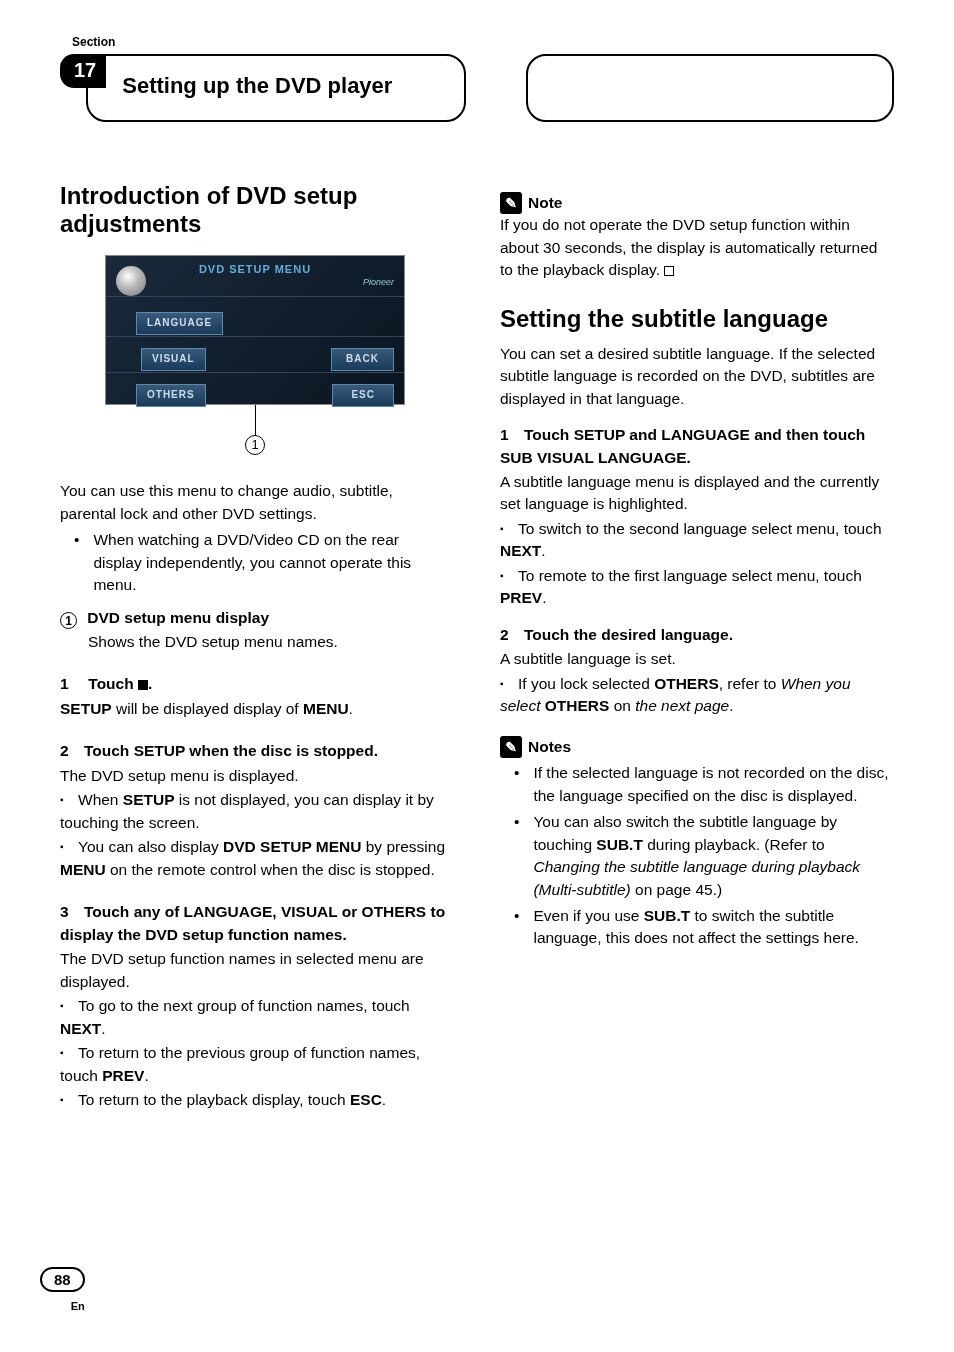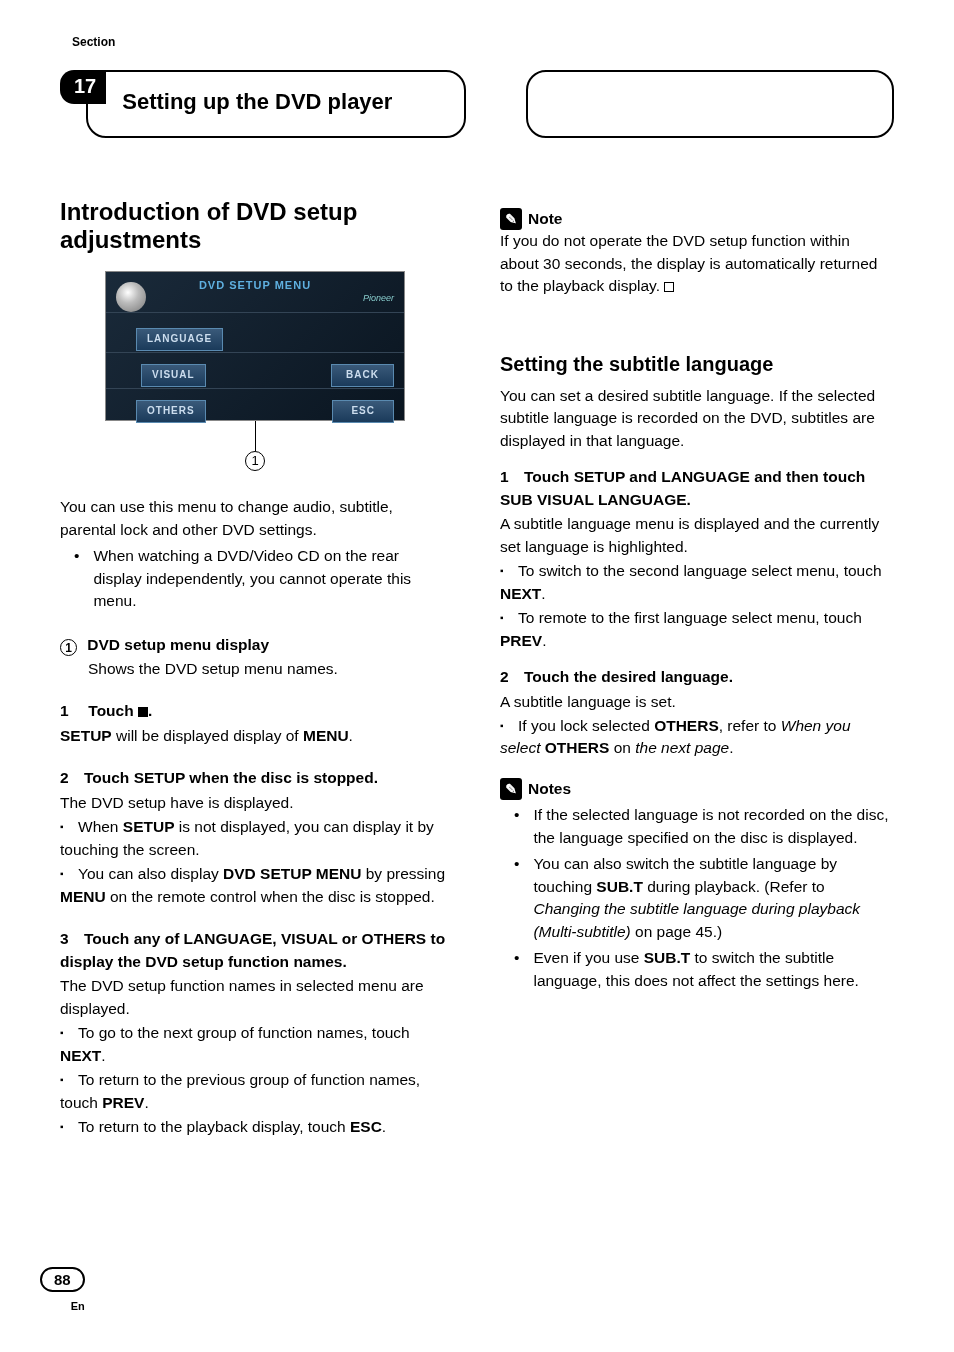--- a/index.html
+++ b/index.html
@@ -6,21 +6,21 @@
   body {
     width: 954px;
     height: 1352px;
     background: #fff;
     font-family: Arial, Helvetica, sans-serif;
     color: #000;
     position: relative;
     padding: 35px 60px 0 60px;
   }
   .section-label { font-size: 12px; font-weight: bold; margin-left: 12px; }
-  .header-row { display: flex; gap: 60px; margin-top: 21px; }
+  .header-row { display: flex; gap: 60px; margin-top: 5px; }
   .chapter-tab {
     position: relative;
     background: #000; color: #fff; font-weight: bold; font-size: 20px;
     padding: 4px 10px 6px 14px; border-radius: 14px 0 0 14px;
     height: 34px; display: flex; align-items: center;
     margin-right: -20px; z-index: 2;
   }
   .title-box {
     border: 2px solid #000; border-radius: 20px;
     padding: 8px 40px 12px 34px; width: 380px; height: 68px;
@@ -85,21 +85,21 @@
   .end-sq { display:inline-block; width:10px; height:10px; border:1px solid #000; vertical-align:-1px;}
   em { font-style: italic; }
   .footer {
     position:absolute; bottom:40px; left:40px; display:flex; align-items:flex-end; gap:8px;flex-direction:column;
   }
   .page-num {
     border:2px solid #000; border-radius:14px; padding:2px 12px;
     font-weight:bold; font-size:15px;
   }
   .lang-code { font-size:11px; font-weight:bold; }
-  h3.subhead { font-size: 20px; font-weight: 800; margin-top: 52px; margin-bottom: 6px;}
+  h3.subhead { font-size: 24px; font-weight: 800; margin-top: 20px; margin-bottom: 6px;}
   .gap-top { margin-top: 14px; }
 </style>
 </head>
 <body>
 
 <div class="section-label">Section</div>
 
 <div class="header-row">
   <div style="display:flex; align-items:flex-start;">
     <div class="chapter-tab">17</div>
@@ -130,38 +130,38 @@
     </div>
     <div class="callout-line"></div>
     <div class="callout-num">1</div>
 
     <p>You can use this menu to change audio, subtitle, parental lock and other DVD settings.</p>
     <div class="bullet-row">
       <span class="dot">•</span>
       <span>When watching a DVD/Video CD on the rear display independently, you cannot operate this menu.</span>
     </div>
 
-    <p class="step-head" style="margin-top:21px;">
+    <p class="step-head" style="margin-top:10px;">
       <span class="circle-num">1</span>
       <span style="margin-left:6px;">DVD setup menu display</span>
     </p>
     <p style="padding-left:28px;">Shows the DVD setup menu names.</p>
 
     <p class="step-head">
       <span class="step-num">1</span>
       <span>Touch </span><span class="stop-sq"></span><span>.</span>
     </p>
     <p>
       <b>SETUP</b><span> will be displayed display of </span><b>MENU</b><span>.</span>
     </p>
 
     <p class="step-head">
       <span class="step-num">2</span><span>Touch SETUP when the disc is stopped.</span>
     </p>
-    <p>The DVD setup have is displayed.</p>
+    <p>The DVD setup menu is displayed.</p>
     <p><span class="sq-bullet"></span><span>When </span><b>SETUP</b><span> is not displayed, you can display it by touching the screen.</span></p>
     <p><span class="sq-bullet"></span><span>You can also display </span><b>DVD SETUP MENU</b><span> by pressing </span><b>MENU</b><span> on the remote control when the disc is stopped.</span></p>
 
     <p class="step-head">
       <span class="step-num">3</span><span>Touch any of LANGUAGE, VISUAL or OTHERS to display the DVD setup function names.</span>
     </p>
     <p>The DVD setup function names in selected menu are displayed.</p>
     <p><span class="sq-bullet"></span><span>To go to the next group of function names, touch </span><b>NEXT</b><span>.</span></p>
     <p><span class="sq-bullet"></span><span>To return to the previous group of function names, touch </span><b>PREV</b><span>.</span></p>
     <p><span class="sq-bullet"></span><span>To return to the playback display, touch </span><b>ESC</b><span>.</span></p>

